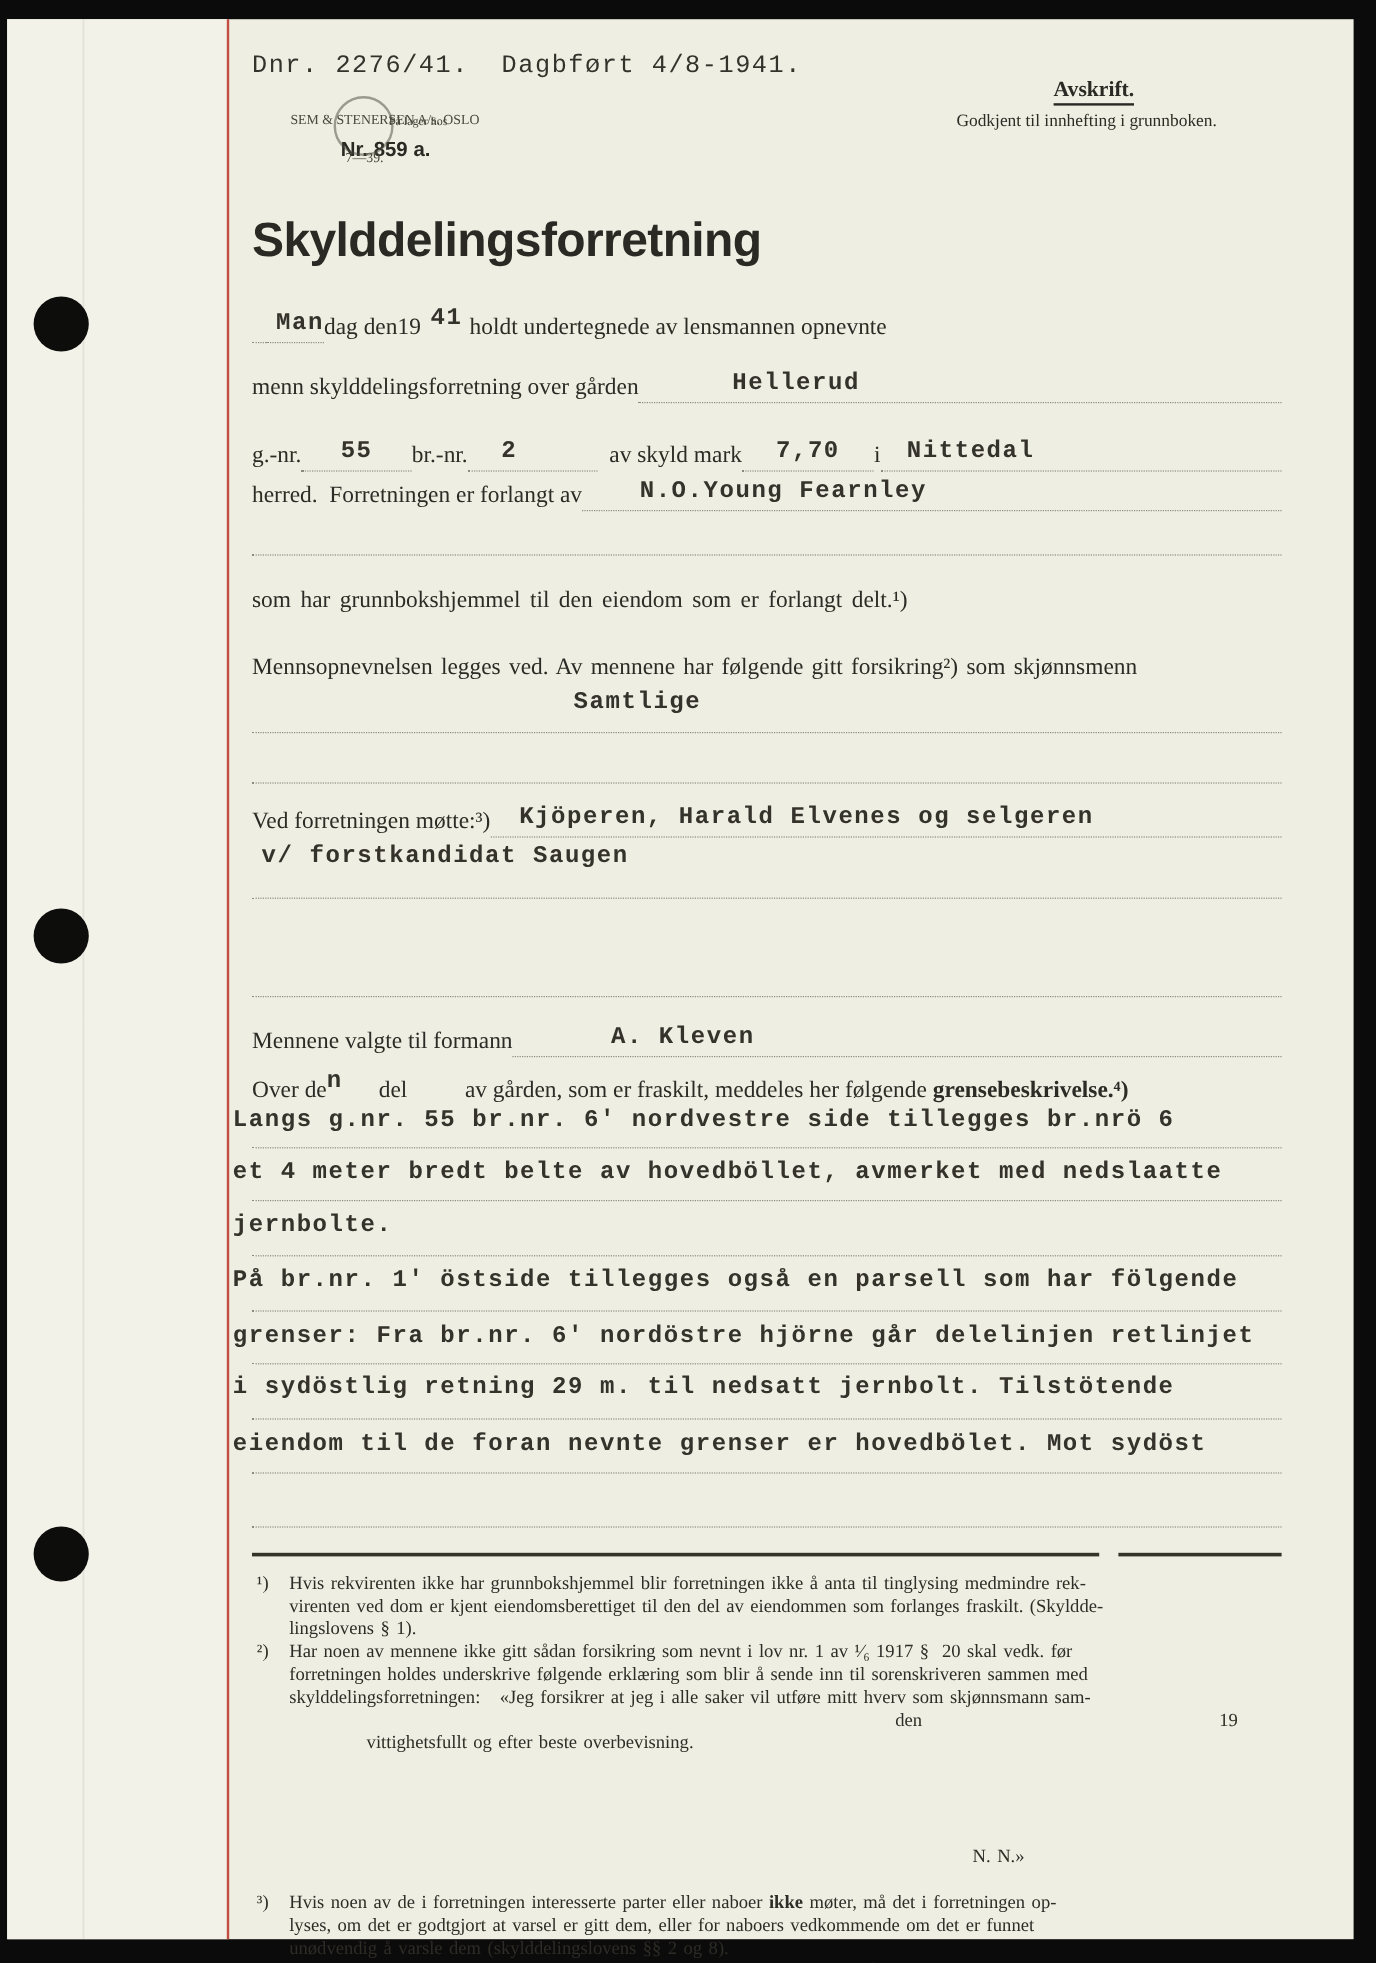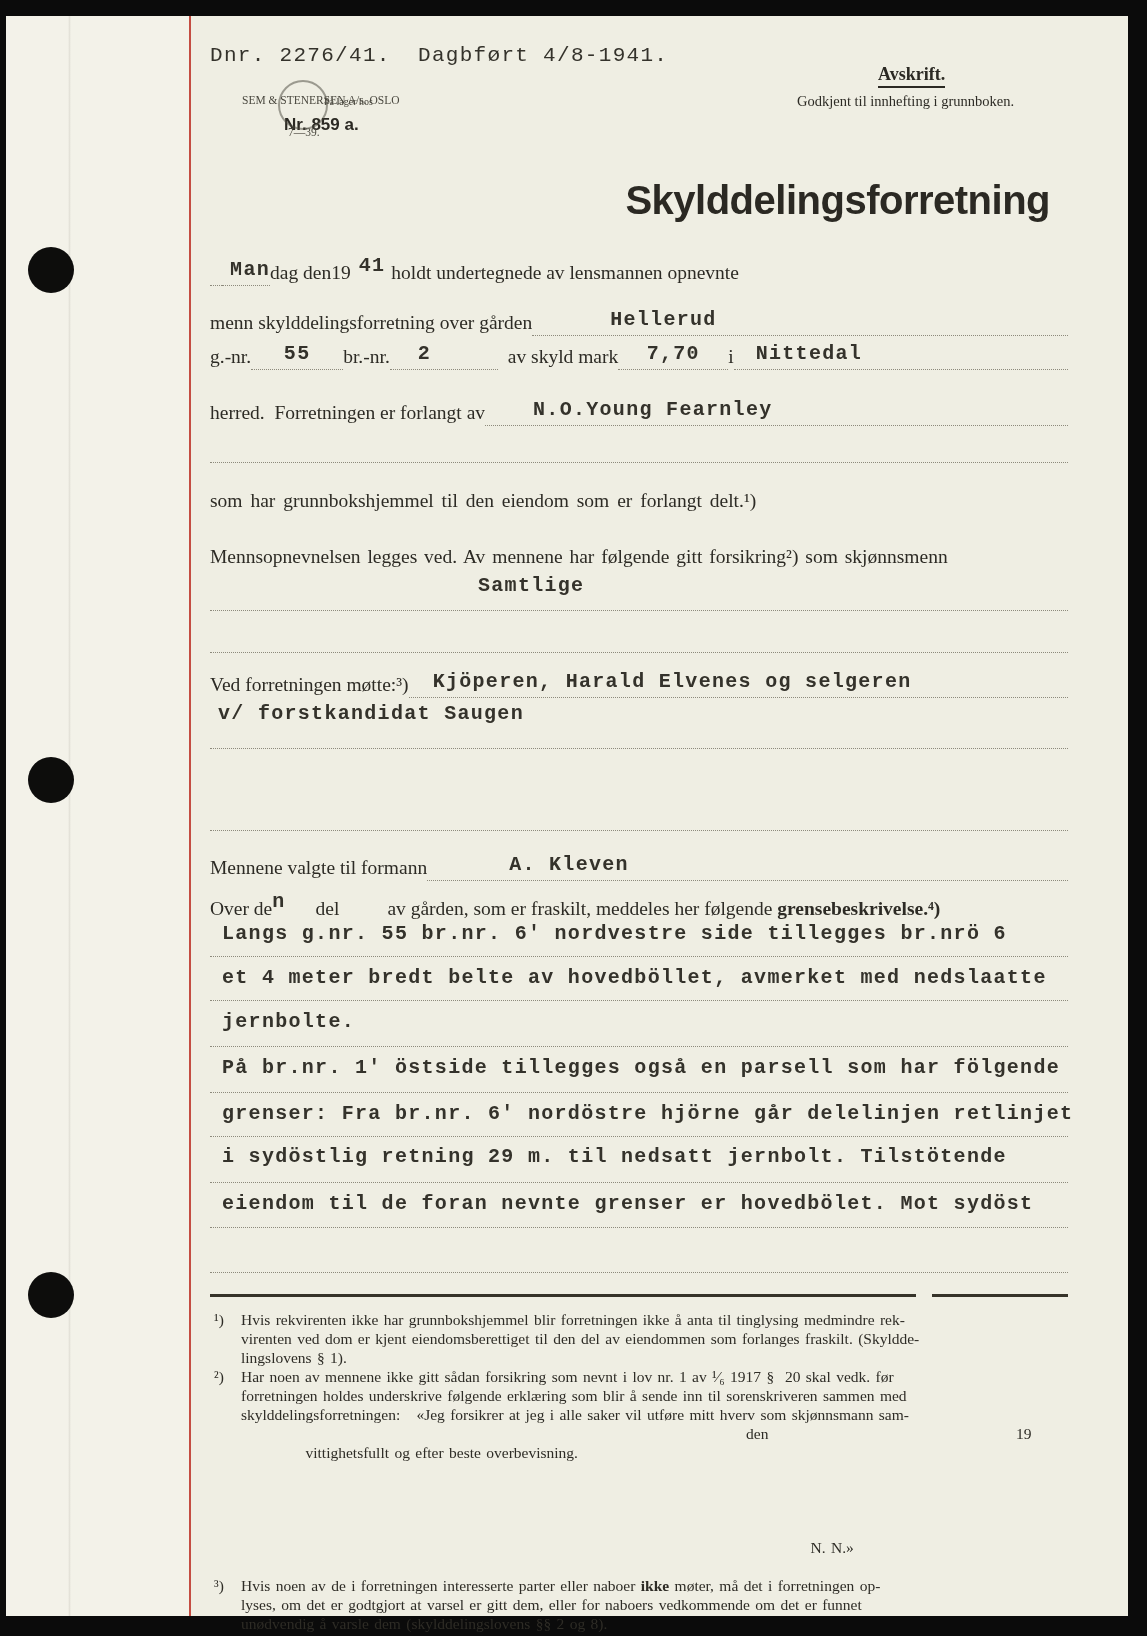--- a/index.html
+++ b/index.html
@@ -18,25 +18,25 @@
   .typed{font-family:"Liberation Mono",monospace;font-weight:700;color:#34322b;
          font-size:20px;letter-spacing:1.3px;white-space:pre;}
   .abs{position:absolute;}
   .frow{position:absolute;left:204px;width:858px;display:flex;align-items:flex-end;
         font-size:19.5px;color:#2d2b25;}
   .frow .lbl{white-space:pre;padding-bottom:2px;}
   .blank{flex:1 1 auto;border-bottom:1px dotted #8d8a7c;position:relative;min-height:8px;}
   .blank .typed{position:relative;top:-4px;display:inline-block;}
   .raised{position:relative;top:-9px;}
   .dotline{position:absolute;left:204px;width:858px;border-bottom:1px dotted #8d8a7c;height:0;}
-  .bodyline{position:absolute;left:216px;width:880px;}
+  .bodyline{position:absolute;left:188px;width:880px;}
   .hdr-typed{font-family:"Liberation Mono",monospace;font-weight:400;color:#34322b;
              font-size:21px;letter-spacing:1.3px;white-space:pre;}
   .bold{font-weight:700;margin-top:43px;}
-  .title{position:absolute;left:204px;width:840px;text-align:right;
+  .title{position:absolute;left:204px;width:840px;text-align:left;
          font-family:"Liberation Sans",sans-serif;font-weight:700;font-size:40px;
          letter-spacing:-0.5px;color:#2b2923;}
   .avskrift{font-size:18px;font-weight:700;color:#2b2923;border-bottom:2px solid #2b2923;padding-bottom:1px;}
   .small-print{color:#4a483f;}
   .stamp{position:absolute;width:46px;height:46px;border:2px solid rgba(72,70,60,.5);border-radius:50%;}
   .sep{position:absolute;left:204px;width:858px;display:flex;}
   .sep div{height:3px;background:#363329;}
   .fnblock{position:absolute;left:202px;width:868px;font-size:15.5px;line-height:19px;
            color:#2e2c26;word-spacing:1.5px;}
   .fn{position:relative;padding-left:33px;}
@@ -80,21 +80,21 @@
         <span class="lbl">19</span>
         <span class="typed raised" style="margin-left:8px;">41</span>
         <span class="lbl" style="margin-left:6px;">holdt undertegnede av lensmannen opnevnte</span>
       </div>
 
       <div class="frow" style="top:282px;height:38px;">
         <span class="lbl">menn skylddelingsforretning over gården</span>
         <span class="blank"><span class="typed" style="padding-left:78px;">Hellerud</span></span>
       </div>
 
-      <div class="frow" style="top:316px;height:38px;">
+      <div class="frow" style="top:339px;height:38px;">
         <span class="lbl">g.-nr.</span>
         <span class="blank" style="flex:0 0 92px;text-align:center;"><span class="typed raised">55</span></span>
         <span class="lbl">br.-nr.</span>
         <span class="blank" style="flex:0 0 108px;"><span class="typed raised" style="padding-left:28px;">2</span></span>
         <span class="lbl" style="padding-left:10px;">av skyld mark</span>
         <span class="blank" style="flex:0 0 110px;text-align:center;"><span class="typed raised">7,70</span></span>
         <span class="lbl">i</span>
         <span class="blank"><span class="typed raised" style="padding-left:22px;">Nittedal</span></span>
       </div>
 

